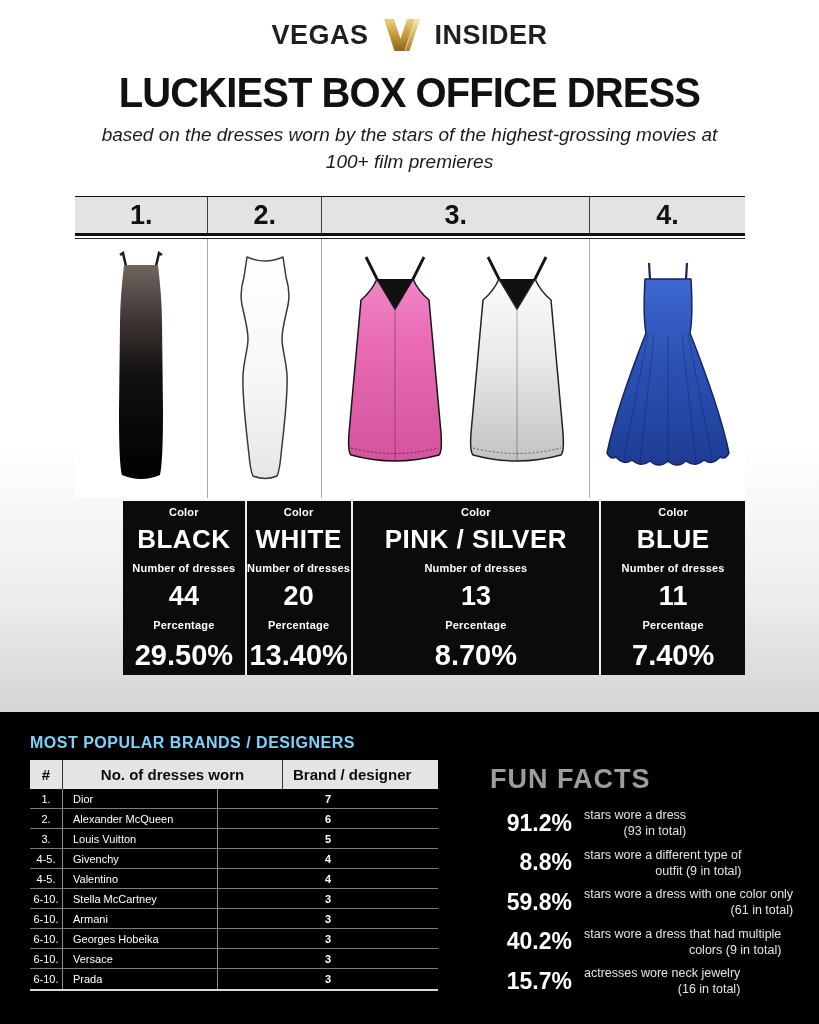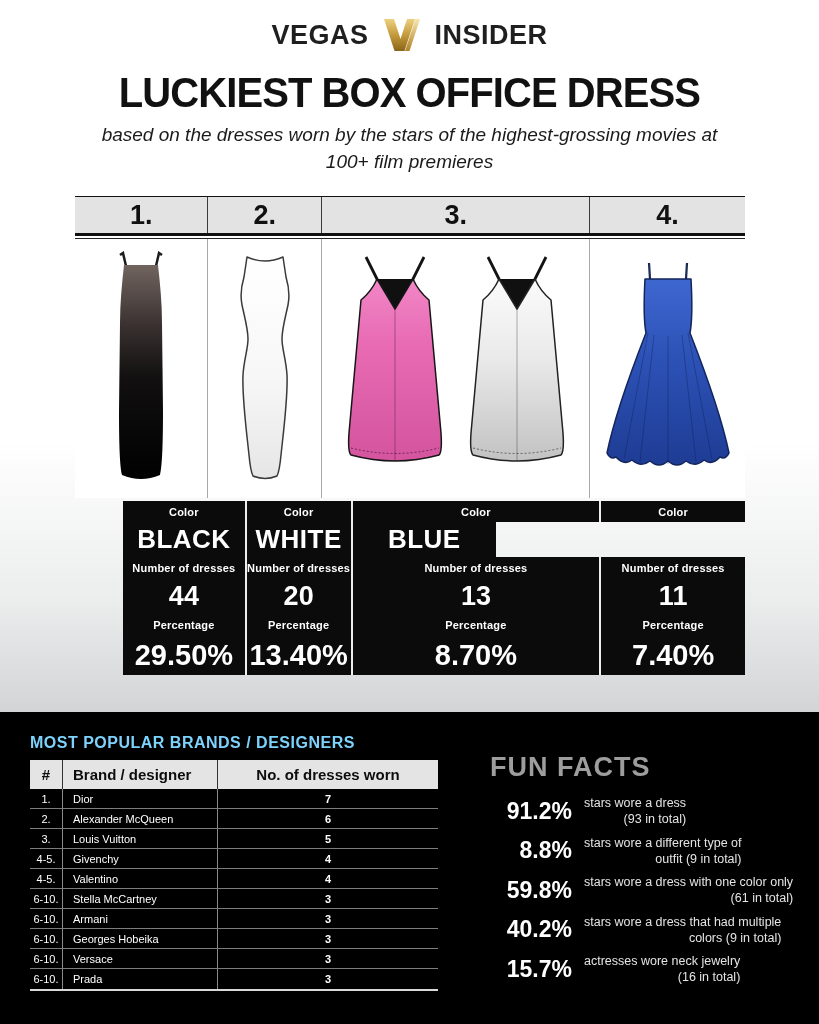--- a/index.html
+++ b/index.html
@@ -48,21 +48,21 @@
   .brands-head .bcell:not(:last-child){ border-right:1px solid #333; height:100%; }
   .brand-row { display:flex; height:20px; align-items:center; font-size:11px; border-bottom:1px solid #7d7d7d; }
   .brand-row:last-child { border-bottom:none; }
   .brand-row .bcell:not(:last-child){ border-right:1px solid #8a8a8a; height:100%; }
   .bcell { display:flex; align-items:center; }
   .bc-rank { width:33px; justify-content:center; }
   .bc-brand { width:155px; padding-left:10px; }
   .bc-count { flex:1; justify-content:center; font-weight:700; }
   .brands-head .bc-brand { font-size:15px; }
 
-  .fun-facts { position:absolute; left:490px; top:40px; width:315px; }
+  .fun-facts { position:absolute; left:490px; top:52px; width:315px; }
   .fun-facts-heading { font-size:27px; font-weight:800; letter-spacing:1px; color:#9d9d9d; }
   .fun-facts-list { margin-top:12px; }
   .fact { display:flex; align-items:center; margin-bottom:7px; }
   .fact-value { width:82px; flex-shrink:0; text-align:right; font-size:23px; font-weight:800; color:#fff; }
   .fact-text { margin-left:12px; font-size:12.5px; line-height:1.3; color:#e4e4e4; }
   .fact-text span { display:block;text-align:right; }
 </style>
 </head>
 <body>
 
@@ -197,20 +197,21 @@
         <div class="stats-row row-label">
           <div class="stats-cell c1">Color</div>
           <div class="stats-cell c2">Color</div>
           <div class="stats-cell c3">Color</div>
           <div class="stats-cell c4">Color</div>
         </div>
 
         <div class="stats-row row-name">
           <div class="stats-cell c1">BLACK</div>
           <div class="stats-cell c2">WHITE</div>
+          <div class="stats-cell c3">PINK / SILVER</div>
           <div class="stats-cell c4">BLUE</div>
         </div>
 
         <div class="stats-row row-label">
           <div class="stats-cell c1">Number of dresses</div>
           <div class="stats-cell c2">Number of dresses</div>
           <div class="stats-cell c3">Number of dresses</div>
           <div class="stats-cell c4">Number of dresses</div>
         </div>
 
@@ -239,22 +240,22 @@
     </div>
   </div>
 
   <div class="bottom">
 
     <div class="brands-heading">MOST POPULAR BRANDS / DESIGNERS</div>
 
     <div class="brands-table">
       <div class="brands-head">
         <div class="bcell bc-rank">#</div>
+        <div class="bcell bc-count">No. of dresses worn</div>
         <div class="bcell bc-brand">Brand / designer</div>
-        <div class="bcell bc-count">No. of dresses worn</div>
       </div>
       <div>
   <div class="brand-row">
     <div class="bcell bc-rank">1.</div>
     <div class="bcell bc-brand">Dior</div>
     <div class="bcell bc-count">7</div>
   </div>
 
   <div class="brand-row">
     <div class="bcell bc-rank">2.</div>

